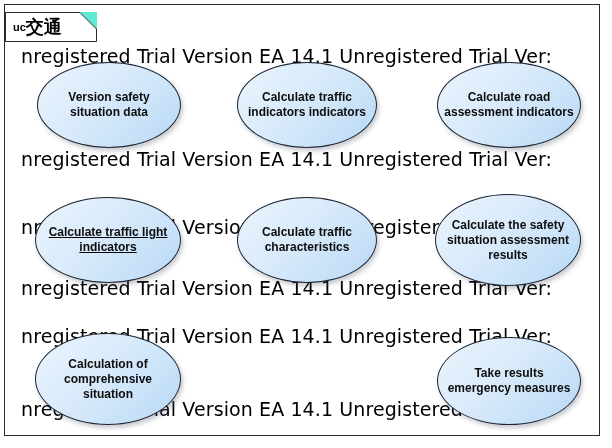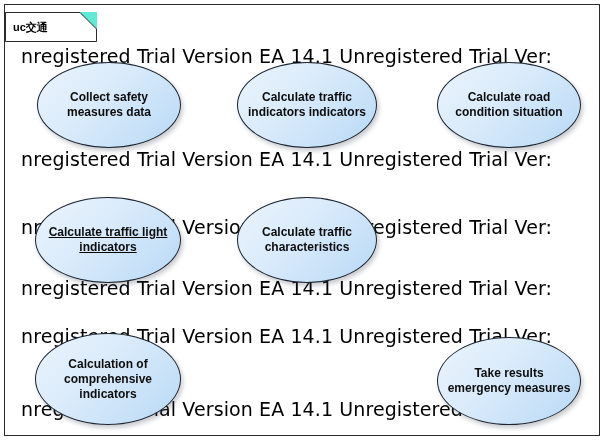--- a/index.html
+++ b/index.html
@@ -55,21 +55,21 @@
     z-index: 7;
     white-space: nowrap;
   }
   .tab-uc {
     font-size: 11px;
     font-weight: 600;
     letter-spacing: 0px;
     padding-bottom: 1px;
   }
   .tab-name {
-    font-size: 11px;
+    font-size: 18px;
     font-weight: 600;
     font-family: "DejaVu Sans", "Liberation Sans", sans-serif;
     letter-spacing: 0px;
   }
 
   
   #watermark-layer {
     position: absolute;
     left: 0;
     top: 0;
@@ -139,42 +139,45 @@
     </svg>
     <div id="frame-title-label">
       <span class="tab-uc">uc</span>
         <span class="tab-name">交通</span>
     </div>
   </div>
 
   <div id="usecase-layer">
 
     <div class="usecase" style="left:32px;  top:57px;  width:144px; height:86px;">
-      <span class="usecase-label">Collect safety measures data</span>
+      <span class="usecase-label">Version safety situation data</span>
     </div>
 
     <div class="usecase" style="left:232px; top:57px;  width:140px; height:86px;">
       <span class="usecase-label">Calculate traffic indicators indicators</span>
     </div>
 
     <div class="usecase" style="left:432px; top:57px;  width:144px; height:86px;">
-      <span class="usecase-label">Calculate road condition situation</span>
+      <span class="usecase-label">Calculate road assessment indicators</span>
     </div>
 
     <div class="usecase" style="left:30px;  top:192px; width:146px; height:86px;text-decoration:underline;">
       <span class="usecase-label">Calculate traffic light indicators</span>
     </div>
 
     <div class="usecase" style="left:232px; top:192px; width:140px; height:86px;justify-content:flex-end;">
       <span class="usecase-label">Calculate traffic characteristics</span>
     </div>
 
+    <div class="usecase" style="left:430px; top:189px; width:146px; height:92px;">
+      <span class="usecase-label">Calculate the safety situation assessment results</span>
+    </div>
 
     <div class="usecase" style="left:30px;  top:328px; width:146px; height:92px;">
-      <span class="usecase-label">Calculation of comprehensive indicators</span>
+      <span class="usecase-label">Calculation of comprehensive situation</span>
     </div>
 
     <div class="usecase" style="left:432px; top:332px; width:144px; height:88px;">
       <span class="usecase-label">Take results emergency measures</span>
     </div>
 
   </div>
 </div>
 
 </body></html>

